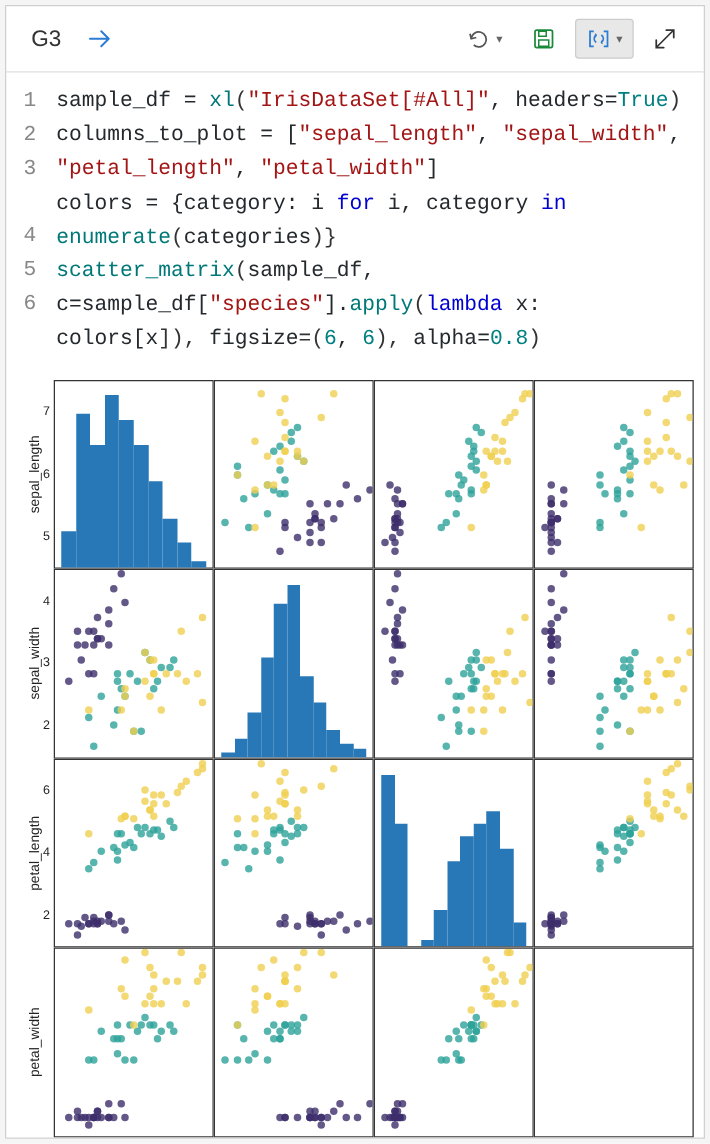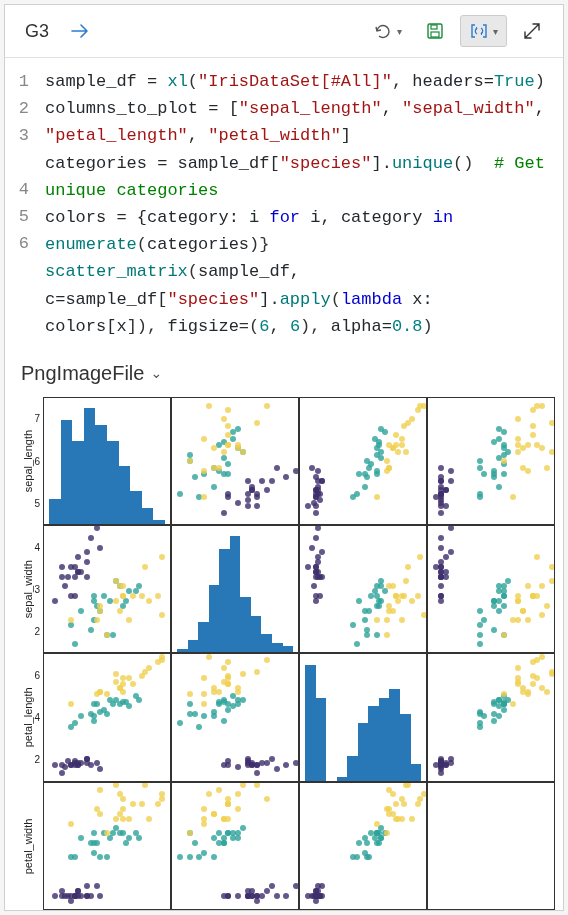--- a/index.html
+++ b/index.html
@@ -178,30 +178,25 @@
         <div style="height: 27px;">1</div>
         <div style="height: 27px;">2</div>
         <div style="height: 54px;">3</div>
         <div style="height: 27px;">4</div>
         <div style="height: 27px;">5</div>
         <div style="height: 54px;">6</div>
       </div>
     <div class="code-lines" id="codelines">
         <div class="code-line"><span>sample_df </span><span class="punct">=</span><span> </span><span class="fn">xl</span><span class="paren">(</span><span class="str">"IrisDataSet[#All]"</span><span>, headers</span><span class="punct">=</span><span class="bool">True</span><span class="paren">)</span></div>
         <div class="code-line"><span>columns_to_plot </span><span class="punct">= [</span><span class="str">"sepal_length"</span><span class="punct">, </span><span class="str">"sepal_width"</span><span class="punct">, </span><span class="str">"petal_length"</span><span class="punct">, </span><span class="str">"petal_width"</span><span class="punct">]</span></div>
-        <div class="code-line"><span>categories </span><span class="punct">=</span><span> sample_df</span><span class="punct">[</span><span class="str">"species"</span><span class="punct">].</span><span class="fn">unique</span><span class="paren">()  </span><span class="comment"># Get unique categories</span></div>
         <div class="code-line"><span>colors </span><span class="punct">= {</span><span>category</span><span class="punct">: </span><span>i </span><span class="kw">for</span><span> i</span><span class="punct">, </span><span>category </span><span class="kw">in</span><span> </span><span class="builtin">enumerate</span><span class="paren">(</span><span>categories</span><span class="paren">)}</span></div>
         <div class="code-line"><span class="fn">scatter_matrix</span><span class="paren">(</span><span>sample_df</span><span class="punct">, </span><span>c</span><span class="punct">=</span><span>sample_df</span><span class="punct">[</span><span class="str">"species"</span><span class="punct">].</span><span class="fn">apply</span><span class="paren">(</span><span class="kw">lambda</span><span> x</span><span class="punct">: </span><span>colors</span><span class="punct">[</span><span>x</span><span class="paren">]), </span><span>figsize</span><span class="paren">=(</span><span class="num">6</span><span class="punct">, </span><span class="num">6</span><span class="paren">), </span><span>alpha</span><span class="punct">=</span><span class="num">0.8</span><span class="paren">)</span></div>
       </div>
   </div>
 
-  <div class="result-header">
-    <span>PngImageFile</span>
-    <span class="chev">⌄</span>
-  </div>
 
   <div class="plot-area">
     <div class="scatter-grid" id="grid">
         <div class="ylab">sepal_length</div>
         <div class="cell" style="overflow: visible;">
           <div class="ticks left">
             <span>7</span>
             <span>6</span>
             <span>5</span>
           </div>

